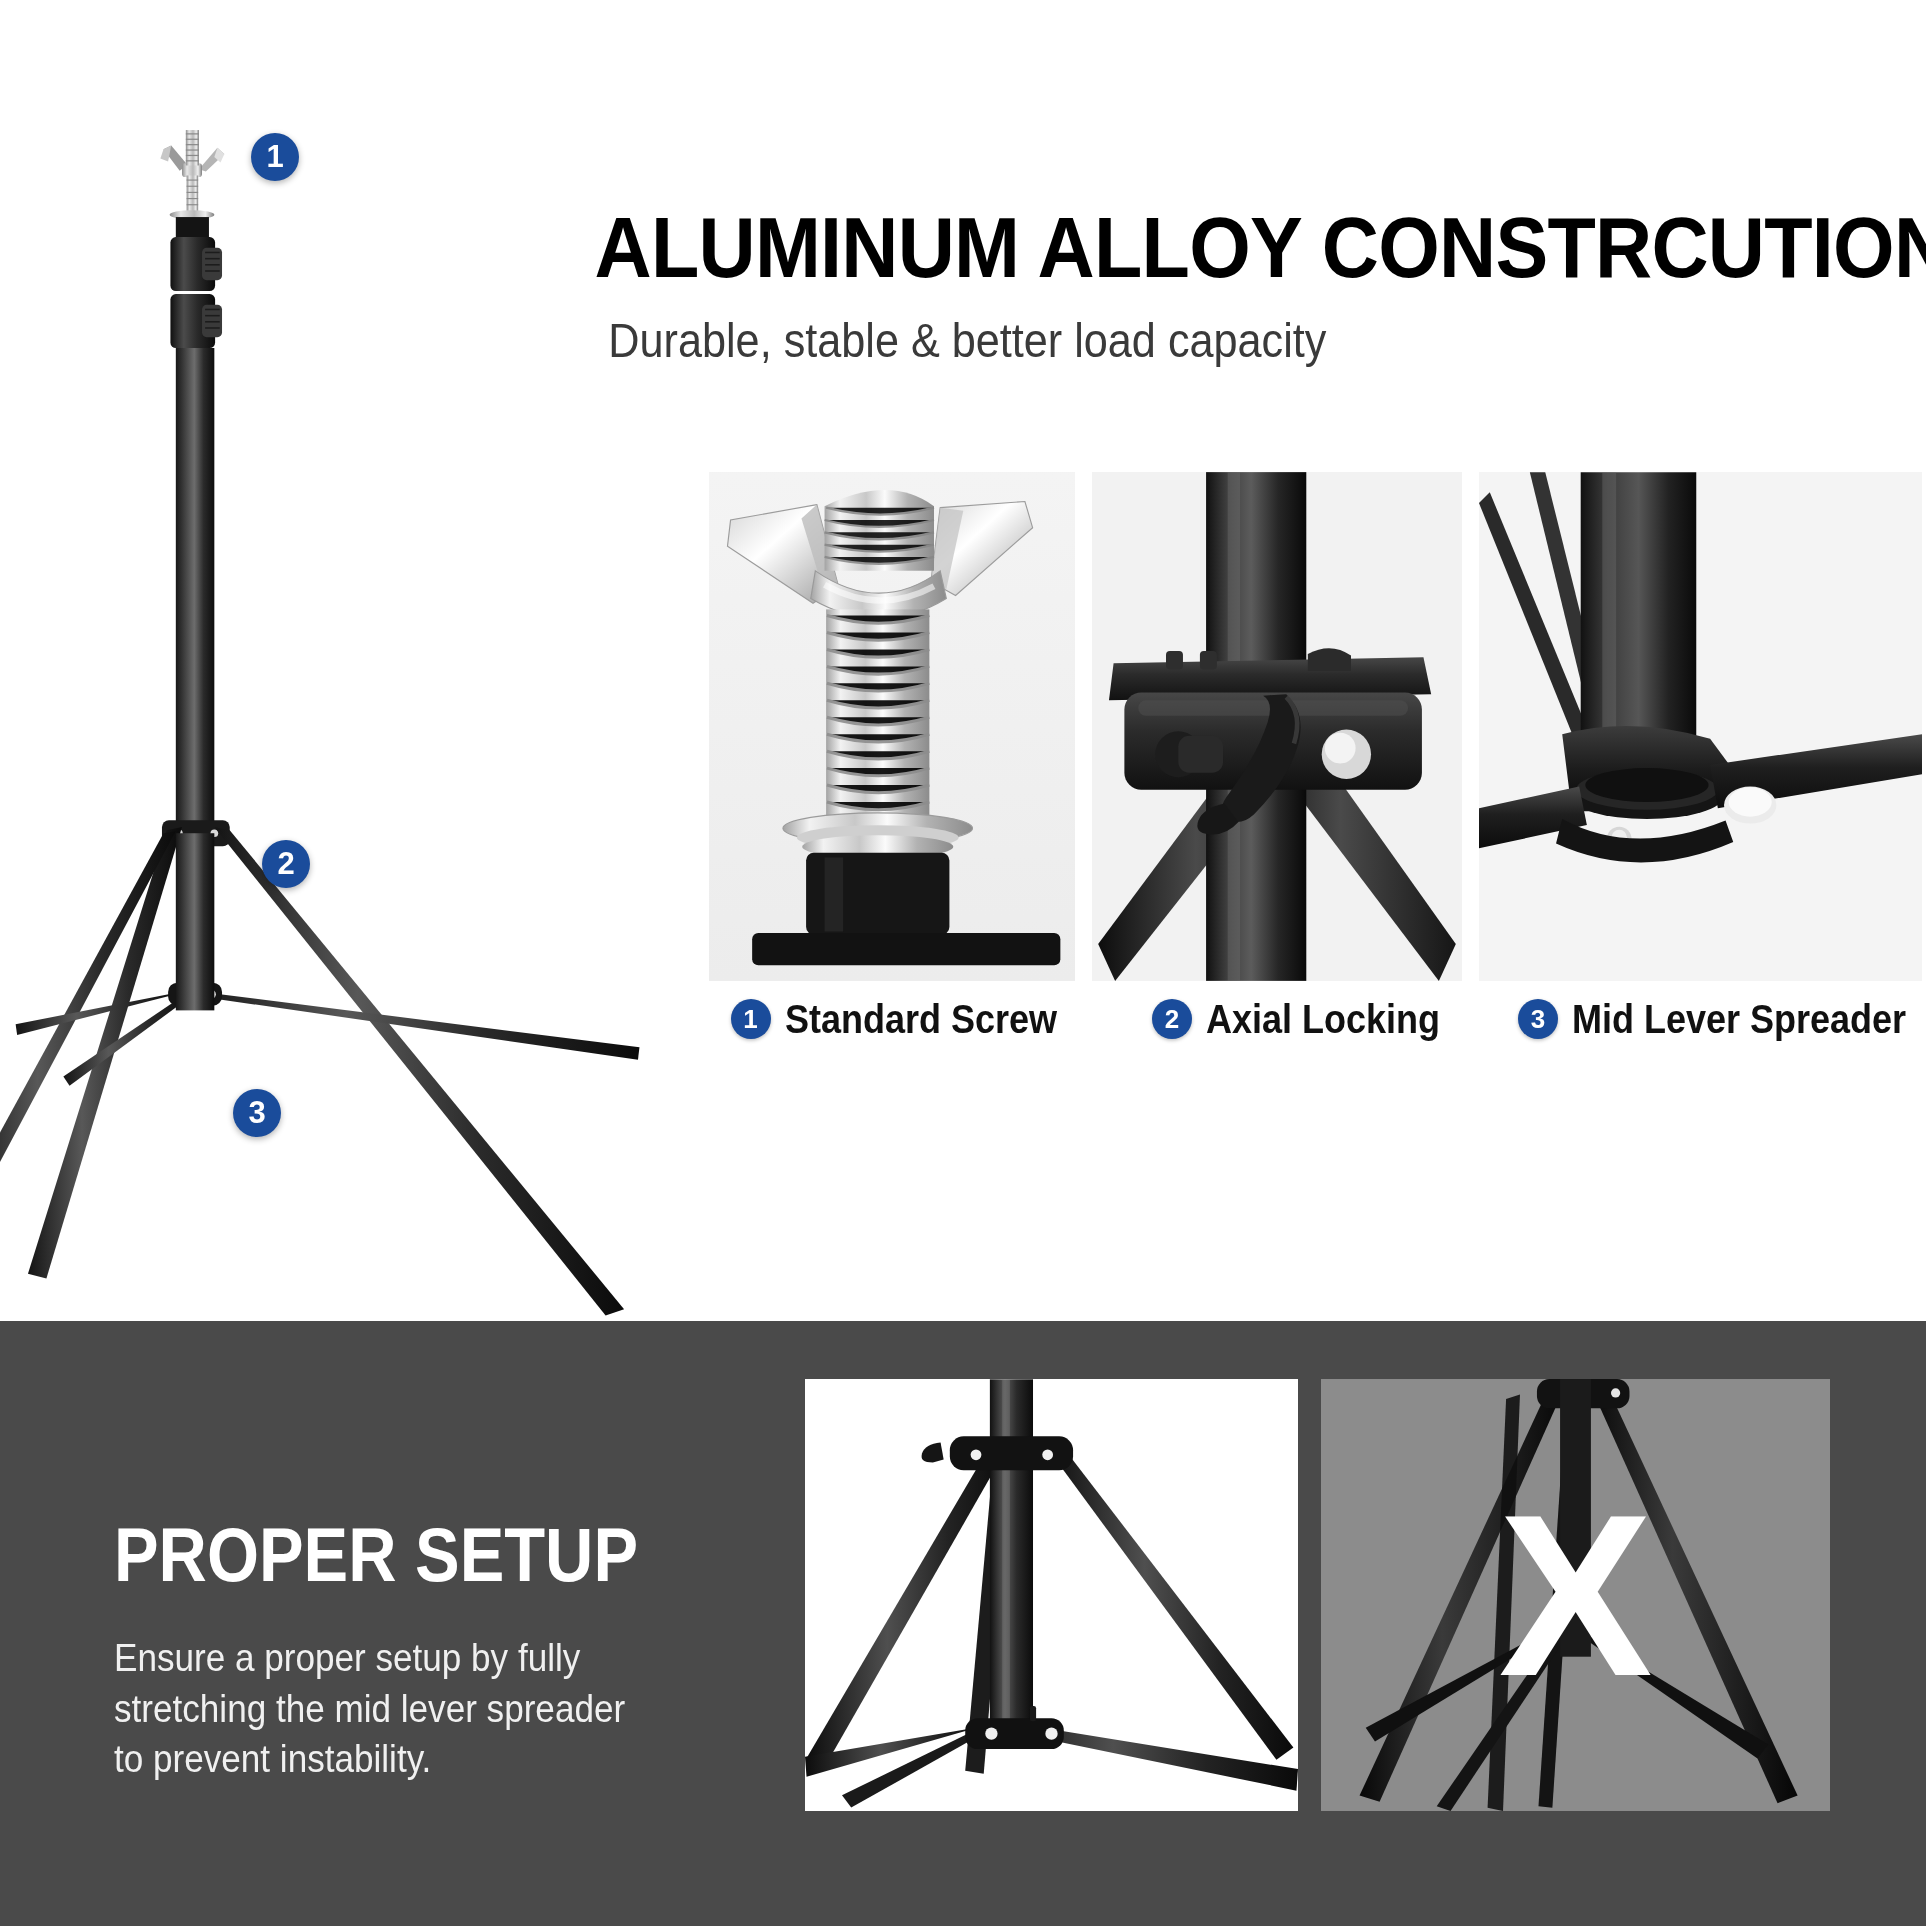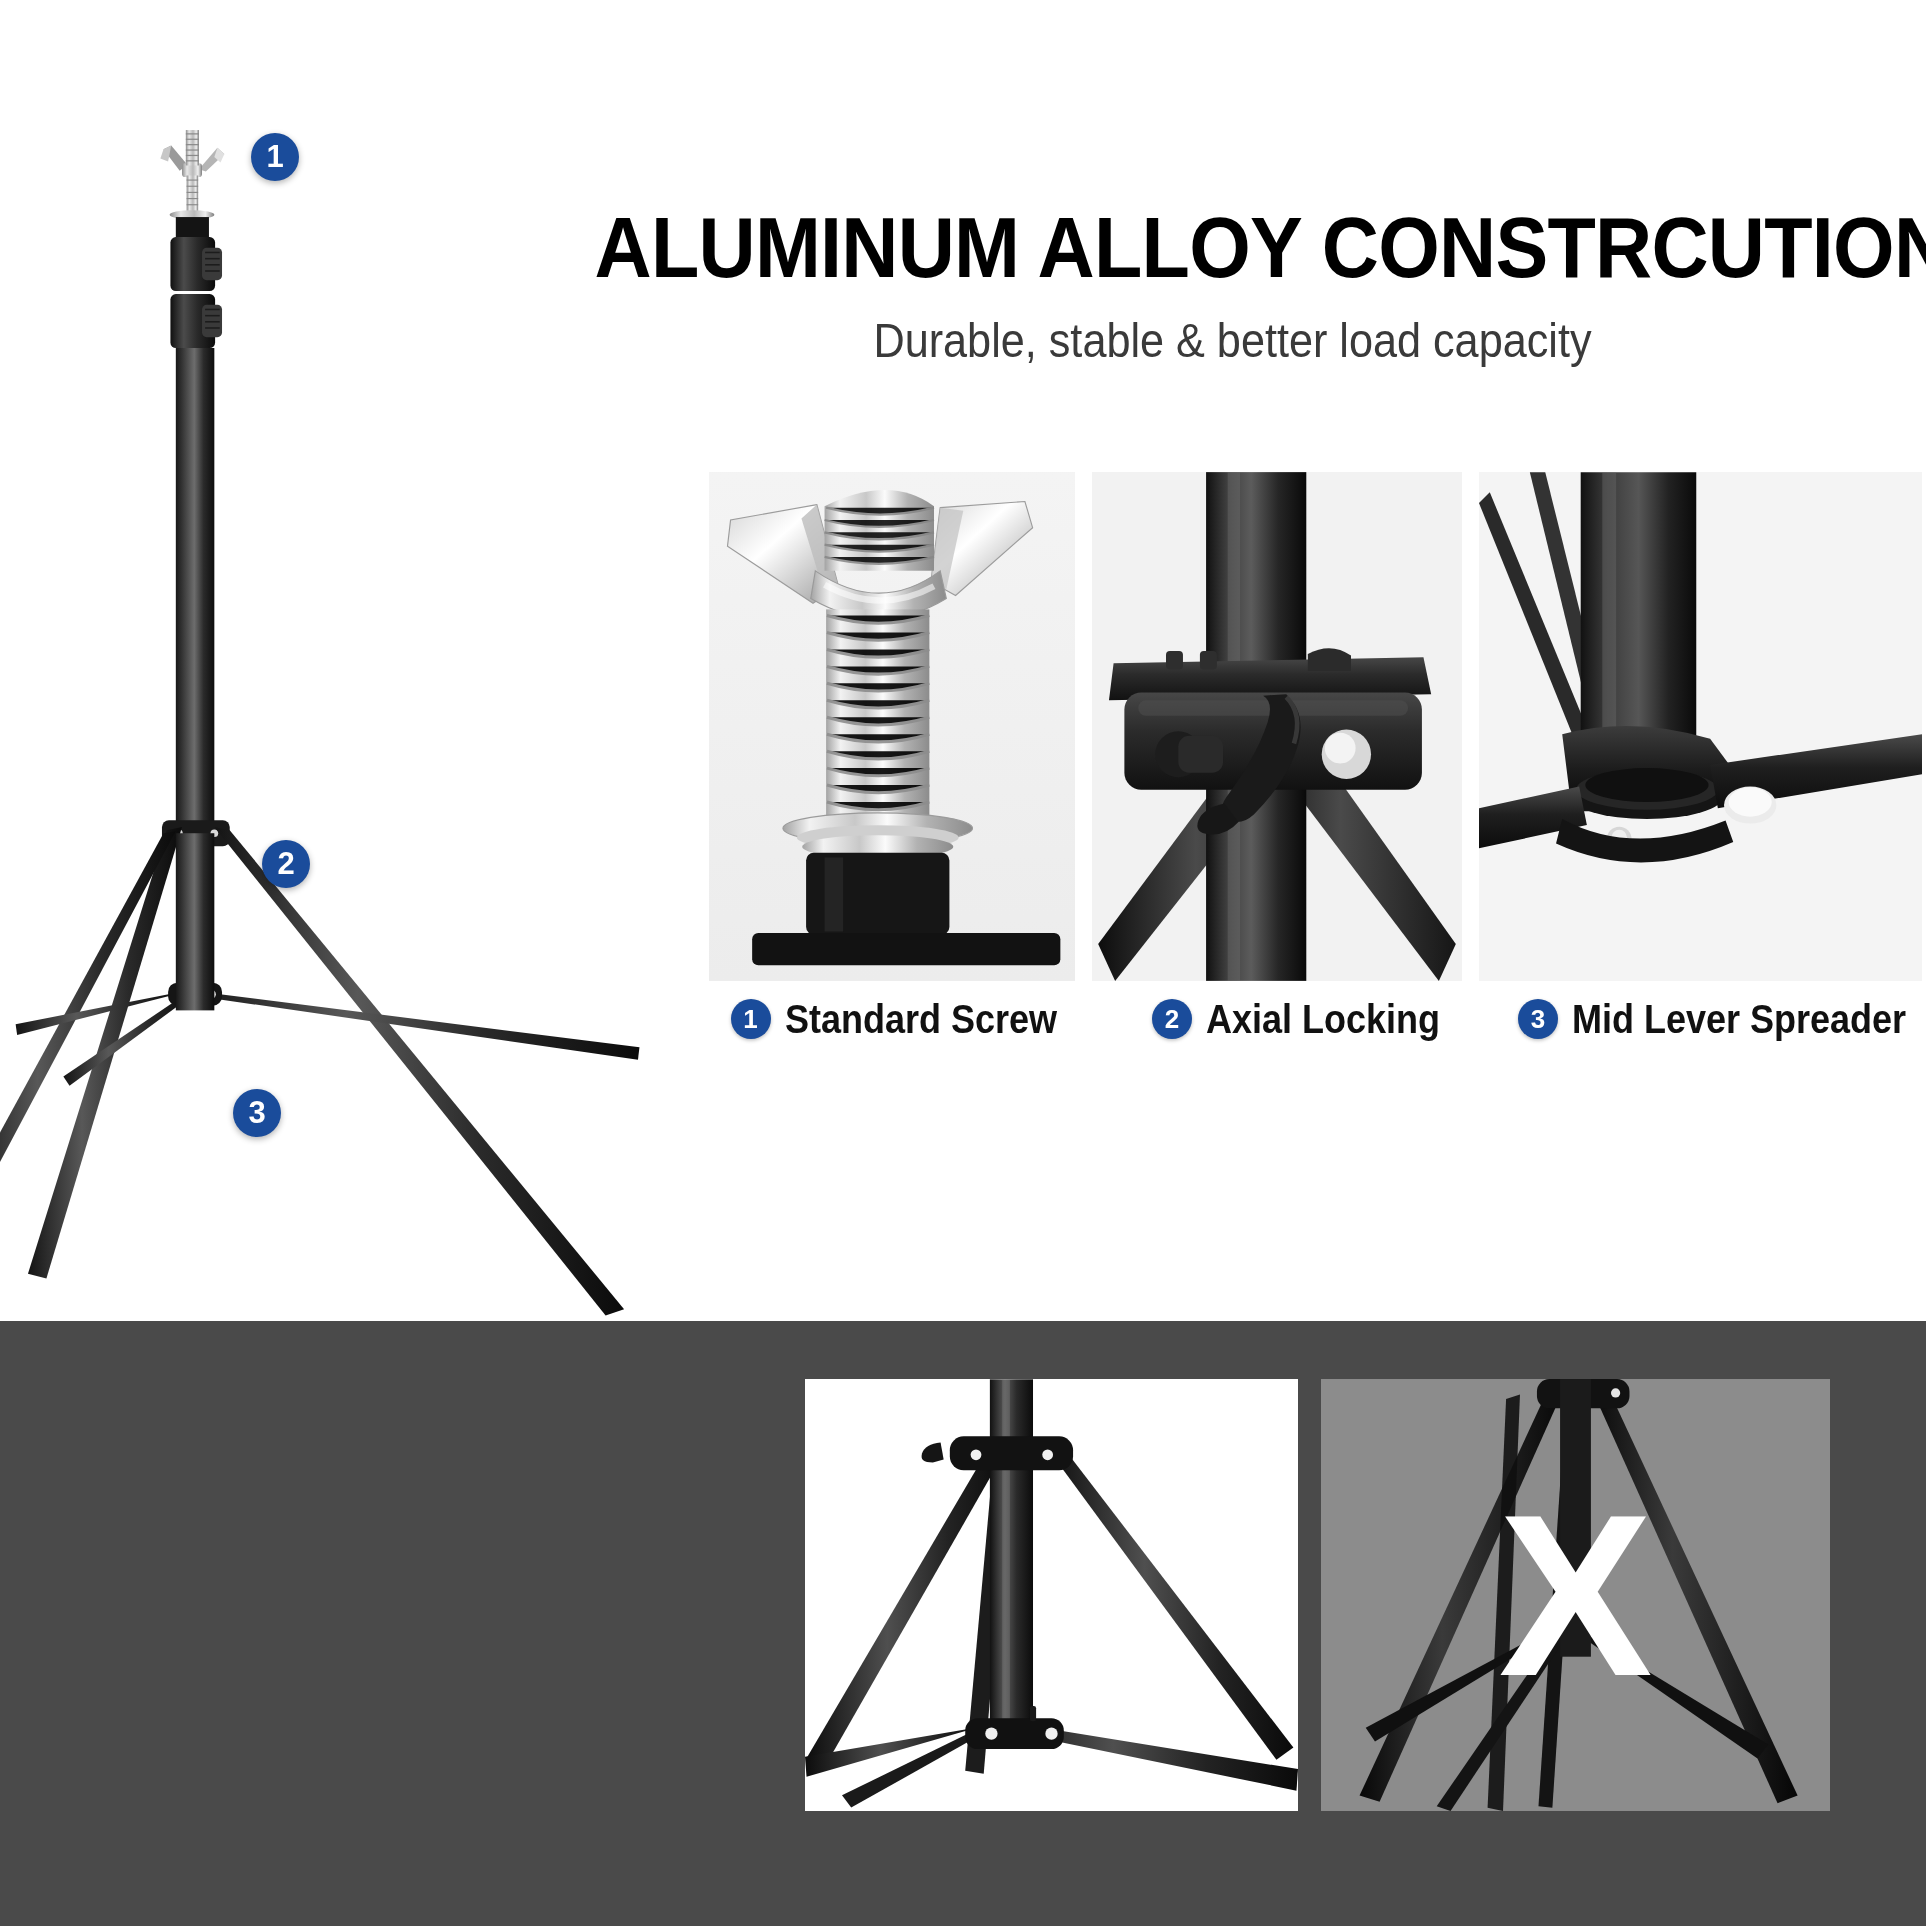--- a/index.html
+++ b/index.html
@@ -13,21 +13,21 @@
 
   
   #top-section {
     position:absolute; left:0; top:0; width:1926px; height:1321px;
     background:#ffffff;
     overflow:hidden;
   }
 
   
   #headline-block {
-    position:absolute; left:539px; top:204px; width:1387px; text-align:center;
+    position:absolute; left:539px; top:204px; width:1387px; text-align:left;
   }
   #headline {
     font-family:"Liberation Sans", sans-serif;
     font-weight:bold;
     font-size:86px;
     line-height:1.0;
     letter-spacing:-0.8px;
     color:#000000;
     transform:scaleX(0.92);
     transform-origin:center top;
@@ -467,20 +467,24 @@
     </div>
     <div class="cap cap3">
       <span class="cap-badge">3</span>
       <span class="cap-label">Mid Lever Spreader</span>
     </div>
   </div>
 </div>
 
 <div id="bottom-section">
 
+  <div id="proper-setup-text">
+    <div id="ps-heading">PROPER SETUP</div>
+    <div id="ps-body">Ensure a proper setup by fully stretching the mid lever spreader to prevent instability.</div>
+  </div>
 
   <div id="compare-row">
 
     <div class="compare-card correct">
       <svg width="493" height="432" viewBox="0 0 640 560">
         <defs>
           <linearGradient id="cLeg" x1="0" y1="0" x2="1" y2="0">
             <stop offset="0%" stop-color="#0c0c0c"></stop>
             <stop offset="40%" stop-color="#4f4f4f"></stop>
             <stop offset="70%" stop-color="#232323"></stop>

